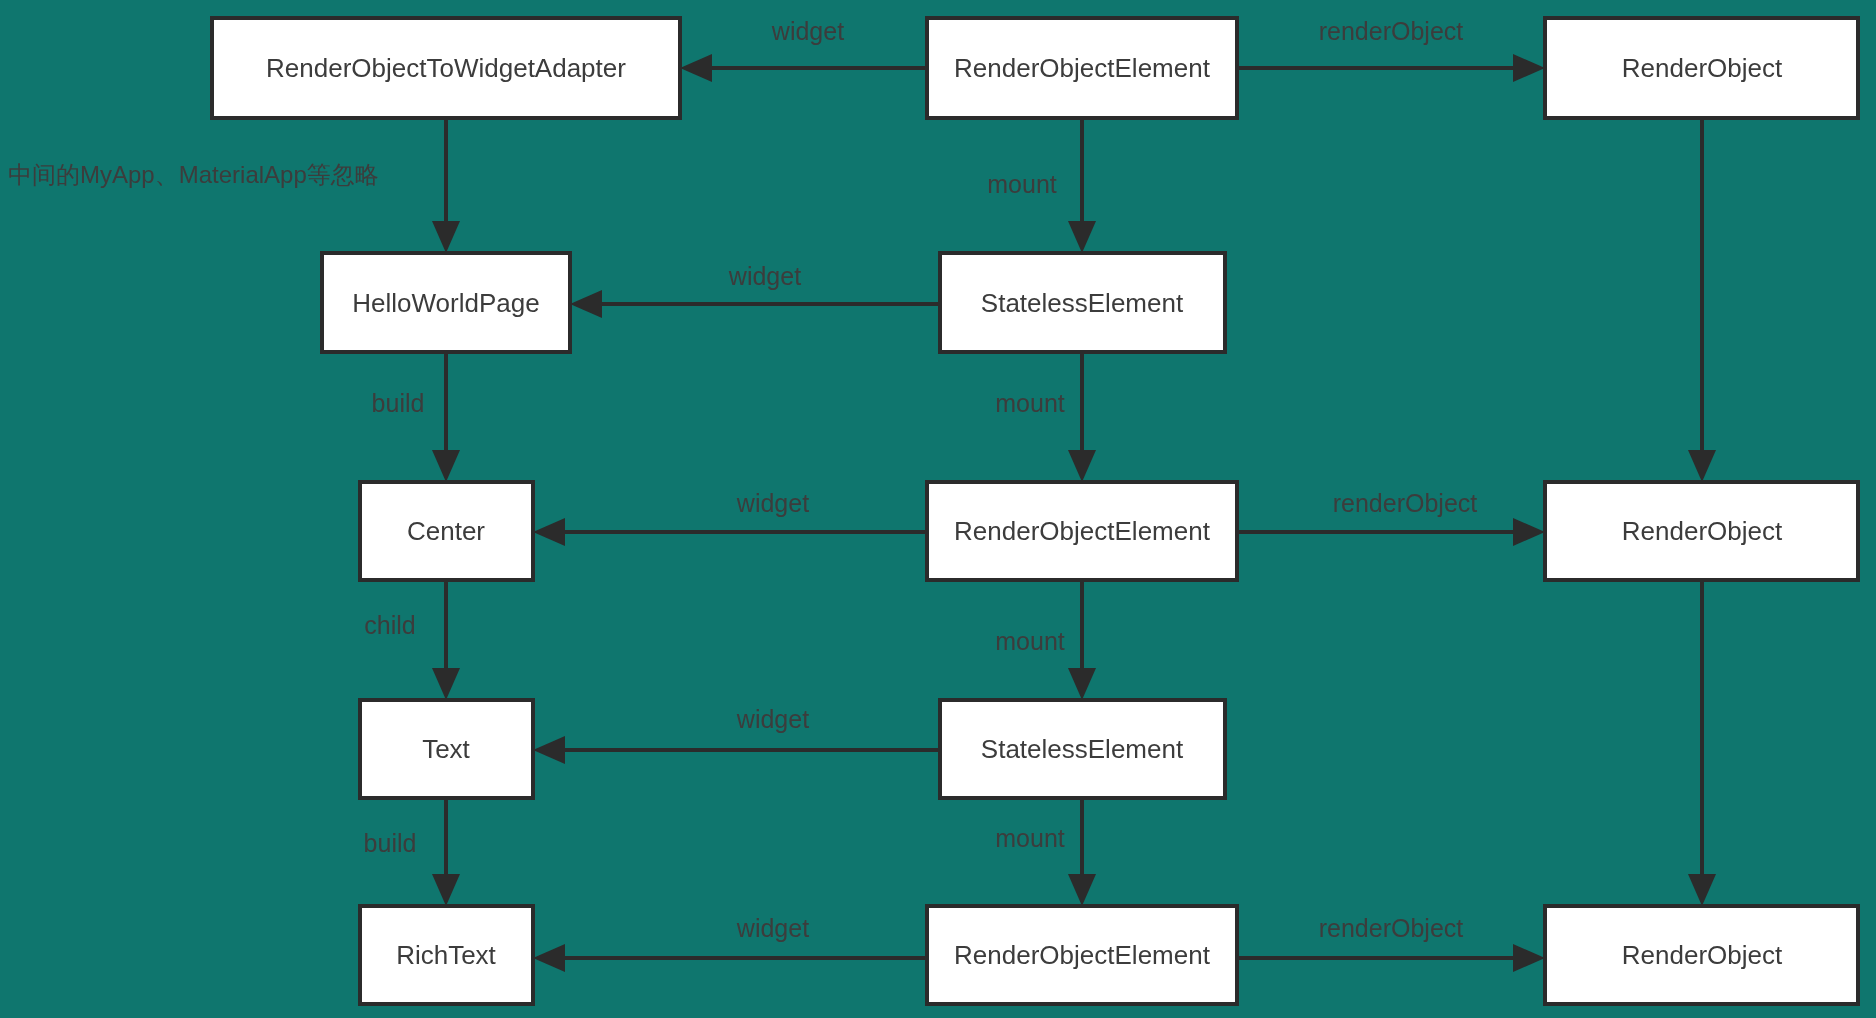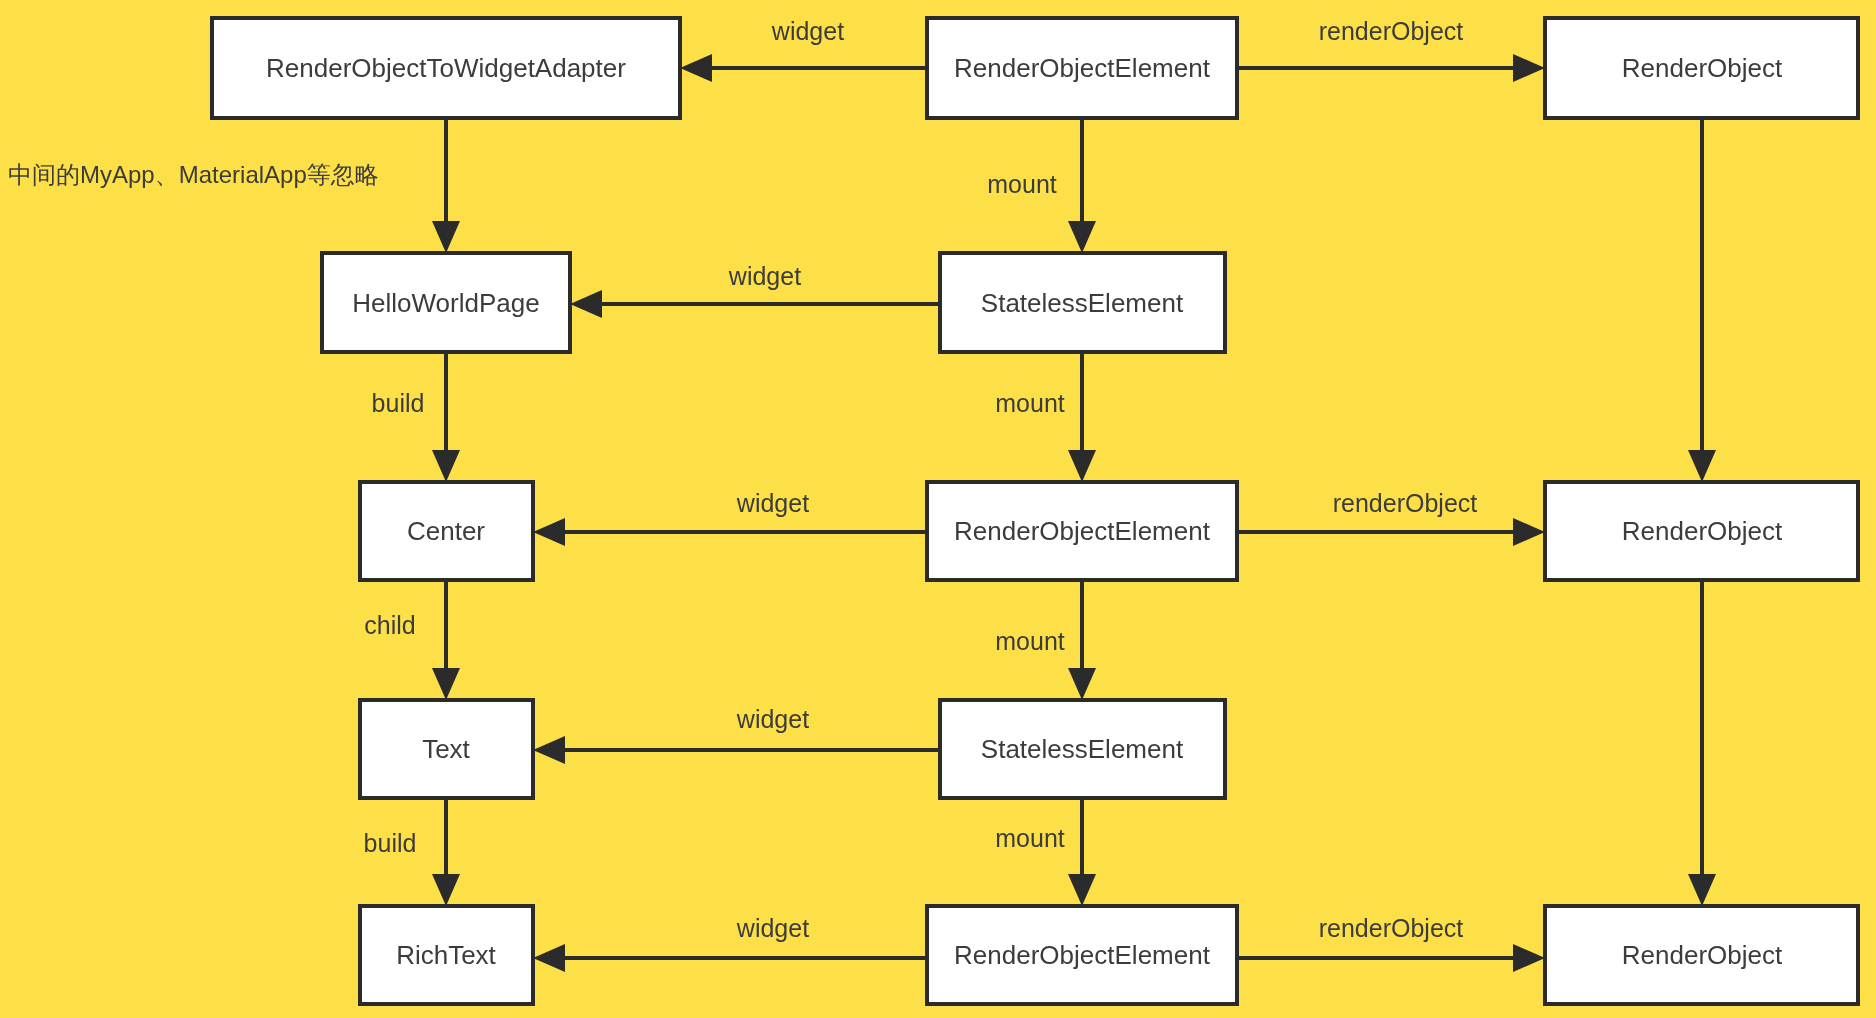--- a/index.html
+++ b/index.html
@@ -7,21 +7,21 @@
     padding: 0;
     background: #ffffff;
   }
   body {
     font-family: "Liberation Sans", sans-serif;
   }
   #diagram-root {
     position: relative;
     width: 1876px;
     height: 1018px;
-    background: #fde047;
+    background: #0f766e;
     overflow: hidden;
   }
   svg#diagram-svg {
     position: absolute;
     top: 0;
     left: 0;
     width: 1876px;
     height: 1018px;
     display: block;
   }

